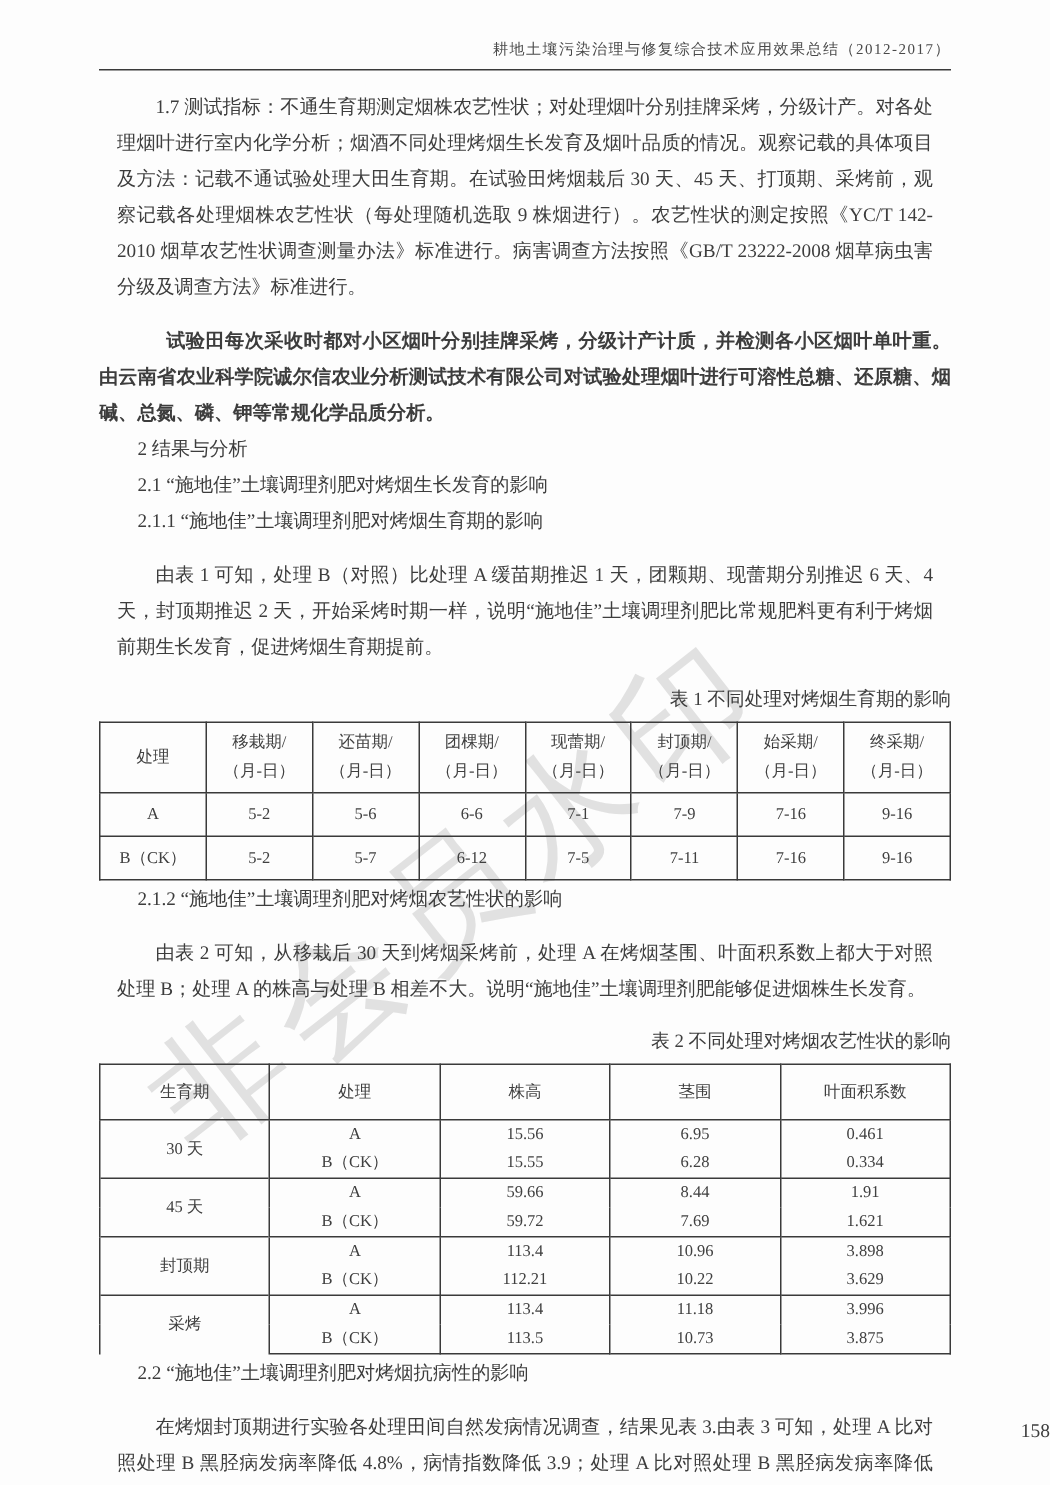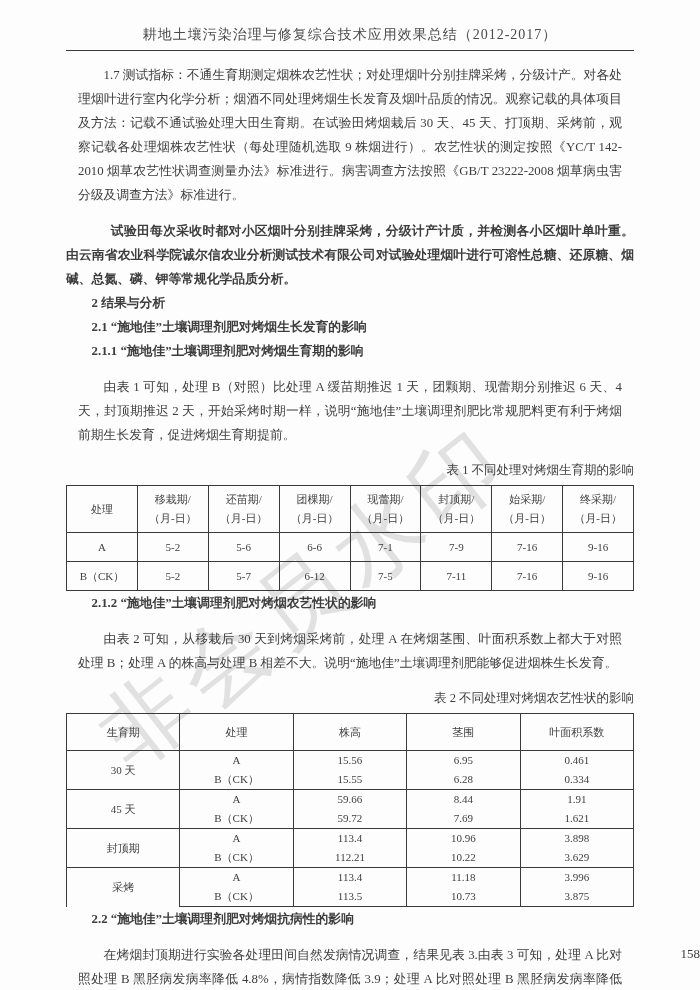--- a/index.html
+++ b/index.html
@@ -23,36 +23,36 @@
     white-space:nowrap;
     z-index:0;
     pointer-events:none;
     font-family:"Liberation Sans","DejaVu Sans",sans-serif;
   }
   .inner{
     position:relative;z-index:1;
     padding:26px 66px 0 66px;
   }
   .doc-header{
-    text-align:center;
-    font-size:14px;
+    text-align:right;
+    font-size:10px;
     color:#4a4a4a;
     letter-spacing:1px;
     padding-bottom:6px;
     border-bottom:1.5px solid #3a3a3a;
     margin-bottom:12px;
   }
   .body-text{
     font-size:12.8px;
     line-height:24px;
     text-align:justify;
   }
   .para{margin:12px;text-indent:2em;}
   .para-deep{margin:0;text-indent:3.5em;font-weight:bold;}
-  .heading{margin:0;text-indent:2em;font-weight:bold;}
+  .heading{margin:0;text-indent:2em;}
   .tbl-caption{
     text-align:right;
     font-size:12.5px;
     margin:5px 0 4px 0;
     line-height:22px;
   }
   table{
     width:100%;
     border-collapse:collapse;
     table-layout:fixed;

